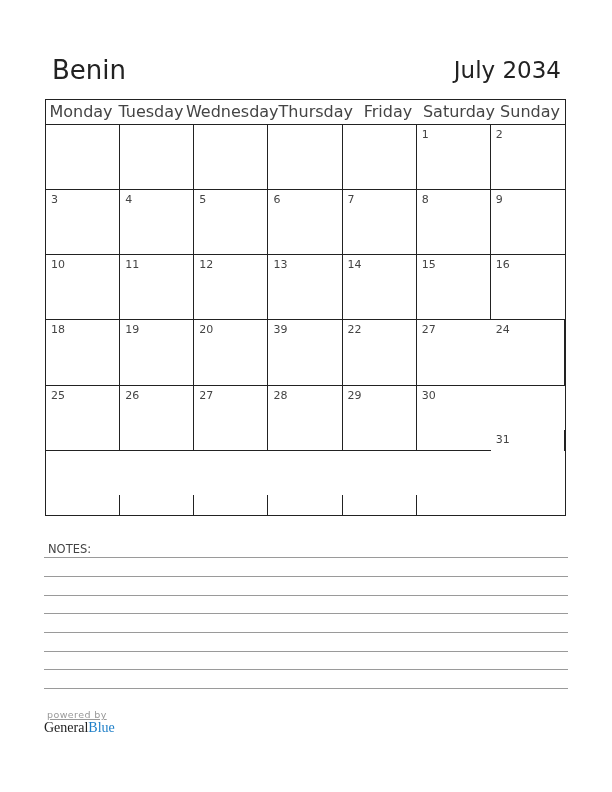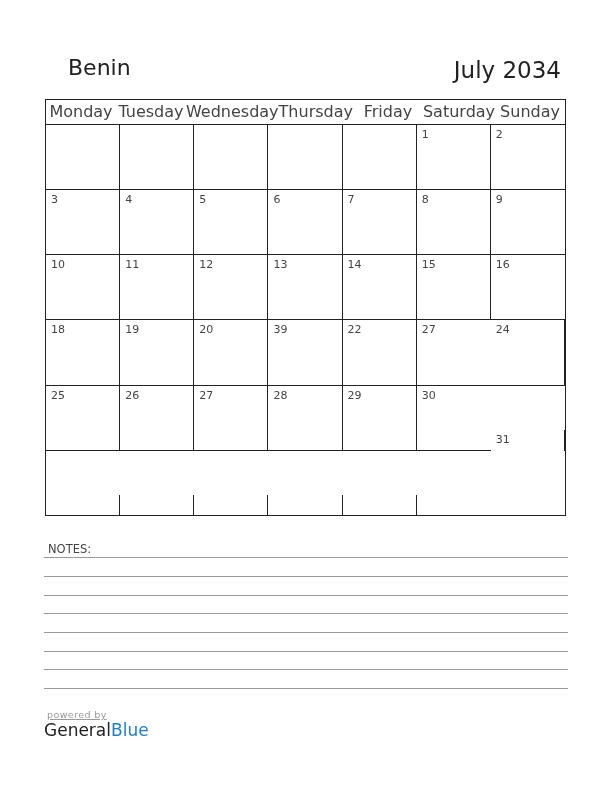--- a/index.html
+++ b/index.html
@@ -1,33 +1,33 @@
 <!DOCTYPE html>
 <html><head>
   <meta charset="utf-8">
   <style>
     html, body { margin: 0; padding: 0; background: #ffffff; }
     body { width: 612px; height: 792px; position: relative; overflow: hidden;
            font-family: "DejaVu Sans", sans-serif; color: #222; }
-    .country { position: absolute; left: 52px; top: 55px; font-size: 22px; color: #222; margin-left: 16px; }
+    .country { position: absolute; left: 52px; top: 55px; font-size: 26px; color: #222; }
     .month { position: absolute; right: 51px; top: 57px; font-size: 23px; color: #222; }
     .cal { position: absolute; left: 45px; top: 99px; width: 521px; height: 417px;
            border: 1px solid #222; box-sizing: border-box; }
     .head { display: flex; height: 24px; border-bottom: 1px solid #222; }
     .head div { flex: 1; text-align: center; font-size: 16px; line-height: 24px; color: #444; }
     .grid { display: grid; grid-template-columns: repeat(7, 1fr); grid-template-rows: repeat(6, 1fr);
             height: 391px; }
     .cell { border-right: 1px solid #222; border-bottom: 1px solid #222; box-sizing: border-box;
             font-size: 11px; color: #444; padding: 3px 0 0 5px; }
     .cell.c7 { border-right: none; }
     .cell.r6 { border-bottom: none; margin-top: 44px; }
     .notes-label { position: absolute; left: 48px; top: 542px; font-size: 11.5px; color: #444; }
     .note-line { position: absolute; left: 44px; width: 524px; height: 1px; background: #9a9a9a; }
     .powered { position: absolute; left: 47px; top: 709px; font-size: 9.5px; color: #999; letter-spacing: 0.4px; text-decoration: underline; }
-    .brand { position: absolute; left: 44px; top: 720px; font-size: 17px; color: #222; }
+    .brand { position: absolute; left: 44px; top: 720px; font-size: 14px; color: #222; font-family: Liberation Serif, serif; }
     .brand .blue { color: #1e7fc8; }
   </style>
 </head>
 <body>
 
 <div class="country">Benin</div>
 <div class="month">July 2034</div>
 
 <div class="cal">
   <div class="head">

